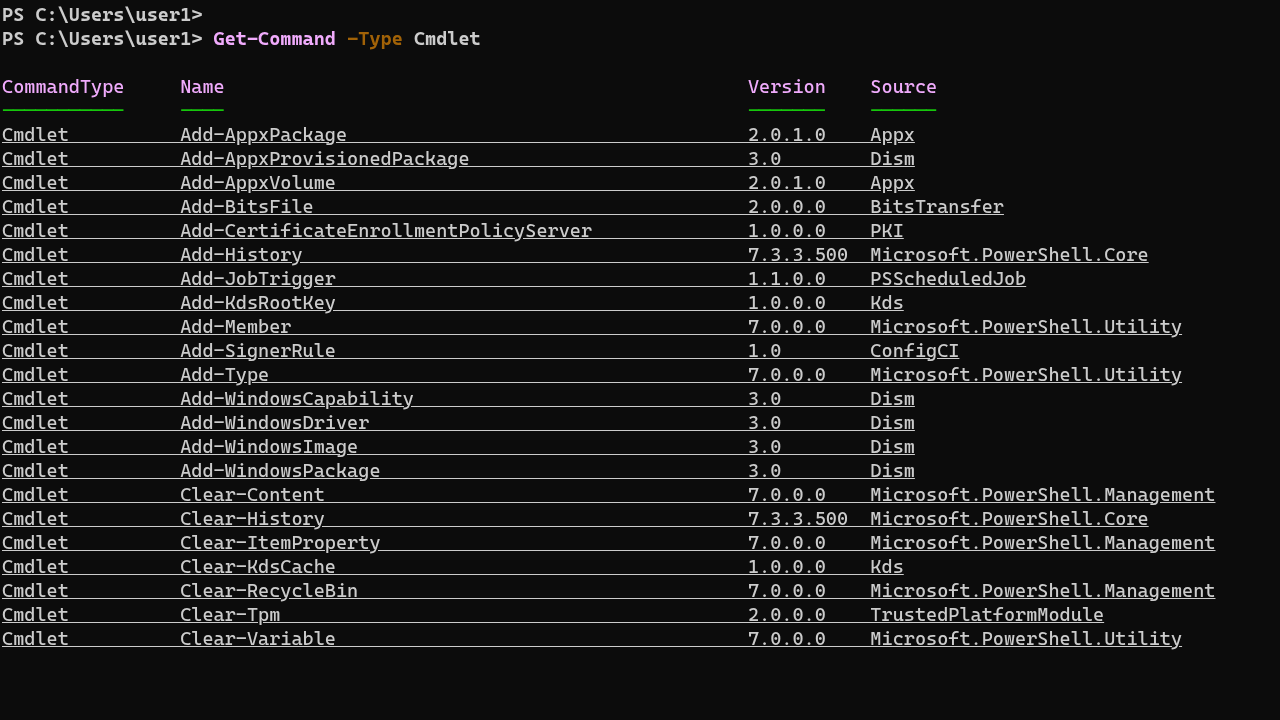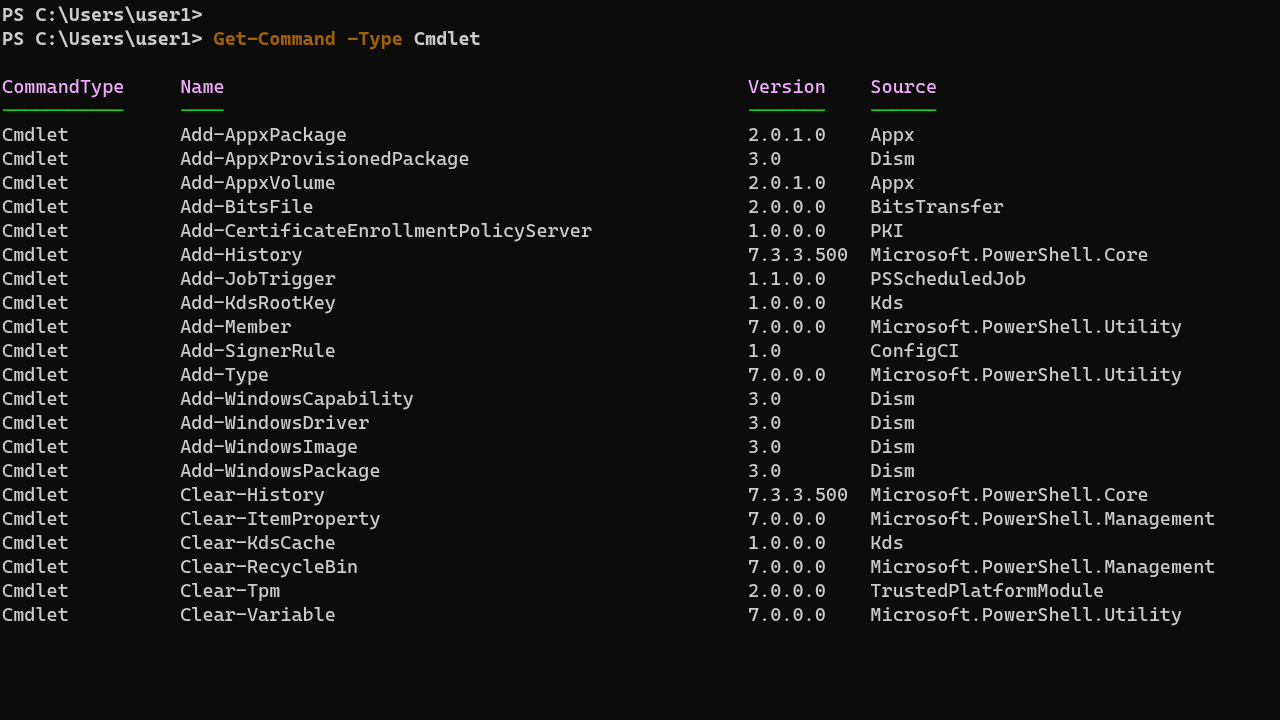--- a/index.html
+++ b/index.html
@@ -17,35 +17,36 @@
       height: 720px;
       overflow: hidden;
       padding: 2px;
       letter-spacing: 0;
     }
     .prompt-line {
       white-space: pre;
       font-weight: bold;
     }
     .cmdlet-name {
-      color: #a16207;
+      color: #f0abfc;
     }
     .param-name {
       color: #a16207;
     }
     .header-row {
       color: #f0abfc;
       white-space: pre;
     }
     .underline-row {
       color: #16c60c;
       white-space: pre;
     }
     .data-row {
       white-space: pre;
+      text-decoration: underline;
     }
     .blank-line {
       height: 24px;
     }
   </style>
 </head>
 <body>
 
 <div id="terminal">
     <div class="prompt-line">PS C:\Users\user1&gt;</div>
@@ -61,19 +62,20 @@
     <div class="data-row">Cmdlet          Add-History                                        7.3.3.500  Microsoft.PowerShell.Core</div>
     <div class="data-row">Cmdlet          Add-JobTrigger                                     1.1.0.0    PSScheduledJob</div>
     <div class="data-row">Cmdlet          Add-KdsRootKey                                     1.0.0.0    Kds</div>
     <div class="data-row">Cmdlet          Add-Member                                         7.0.0.0    Microsoft.PowerShell.Utility</div>
     <div class="data-row">Cmdlet          Add-SignerRule                                     1.0        ConfigCI</div>
     <div class="data-row">Cmdlet          Add-Type                                           7.0.0.0    Microsoft.PowerShell.Utility</div>
     <div class="data-row">Cmdlet          Add-WindowsCapability                              3.0        Dism</div>
     <div class="data-row">Cmdlet          Add-WindowsDriver                                  3.0        Dism</div>
     <div class="data-row">Cmdlet          Add-WindowsImage                                   3.0        Dism</div>
     <div class="data-row">Cmdlet          Add-WindowsPackage                                 3.0        Dism</div>
+    <div class="data-row">Cmdlet          Clear-Content                                      7.0.0.0    Microsoft.PowerShell.Management</div>
     <div class="data-row">Cmdlet          Clear-History                                      7.3.3.500  Microsoft.PowerShell.Core</div>
     <div class="data-row">Cmdlet          Clear-ItemProperty                                 7.0.0.0    Microsoft.PowerShell.Management</div>
     <div class="data-row">Cmdlet          Clear-KdsCache                                     1.0.0.0    Kds</div>
     <div class="data-row">Cmdlet          Clear-RecycleBin                                   7.0.0.0    Microsoft.PowerShell.Management</div>
     <div class="data-row">Cmdlet          Clear-Tpm                                          2.0.0.0    TrustedPlatformModule</div>
     <div class="data-row">Cmdlet          Clear-Variable                                     7.0.0.0    Microsoft.PowerShell.Utility</div>
   </div>
 
 </body></html>

